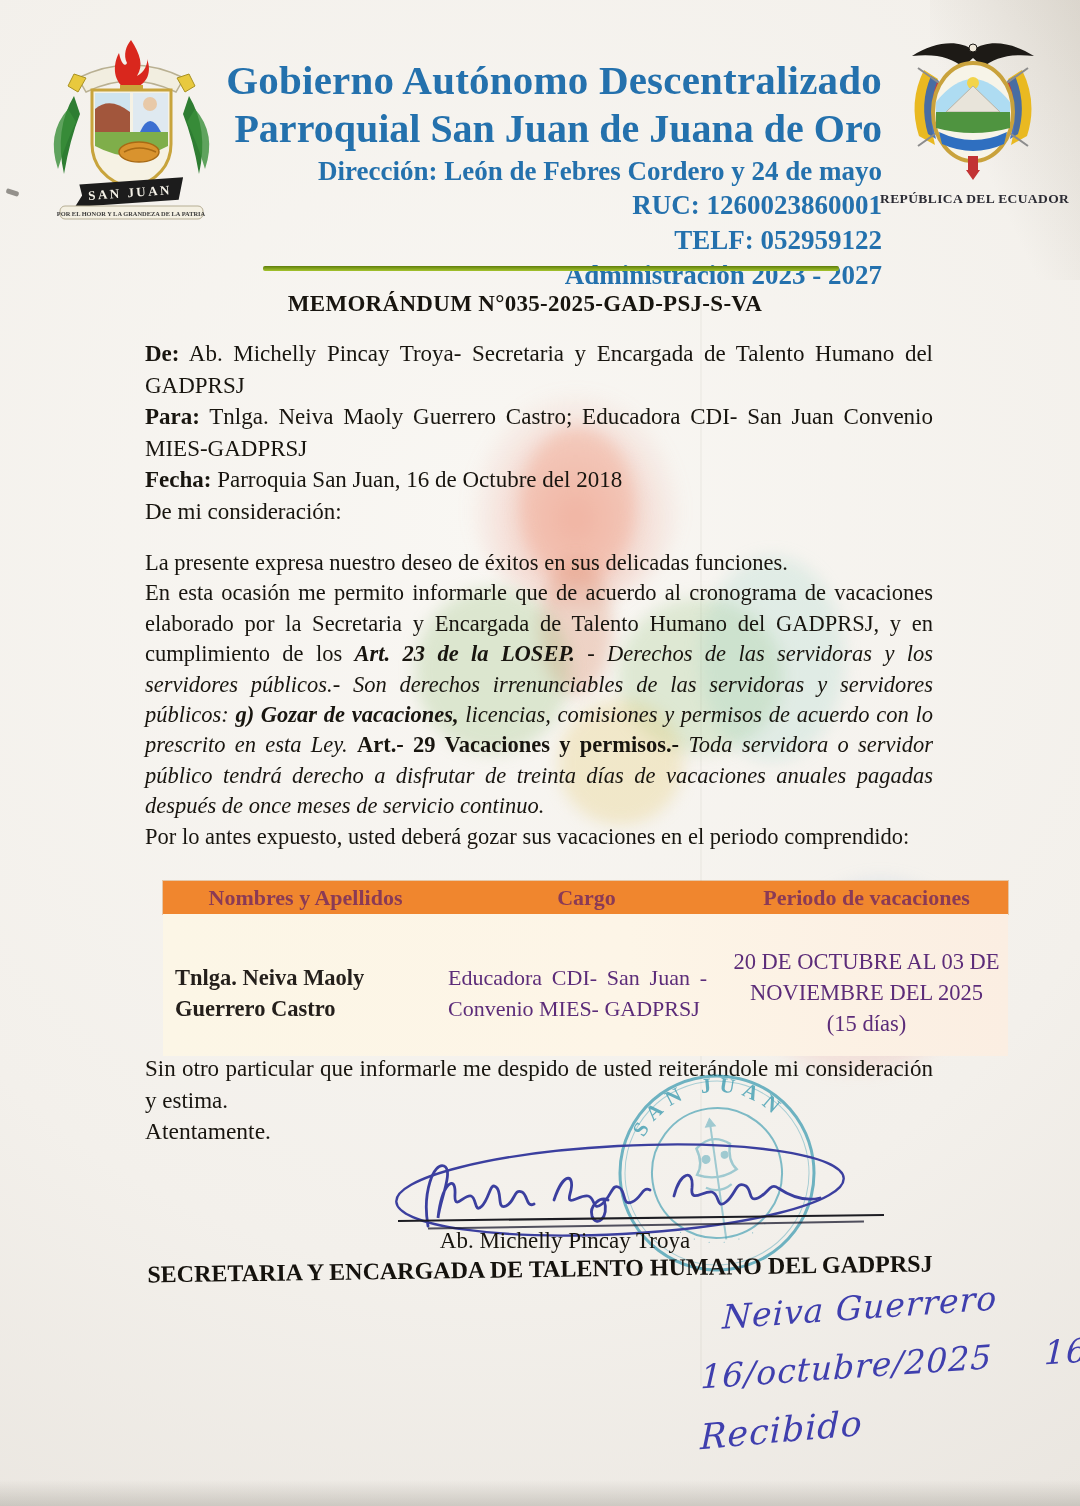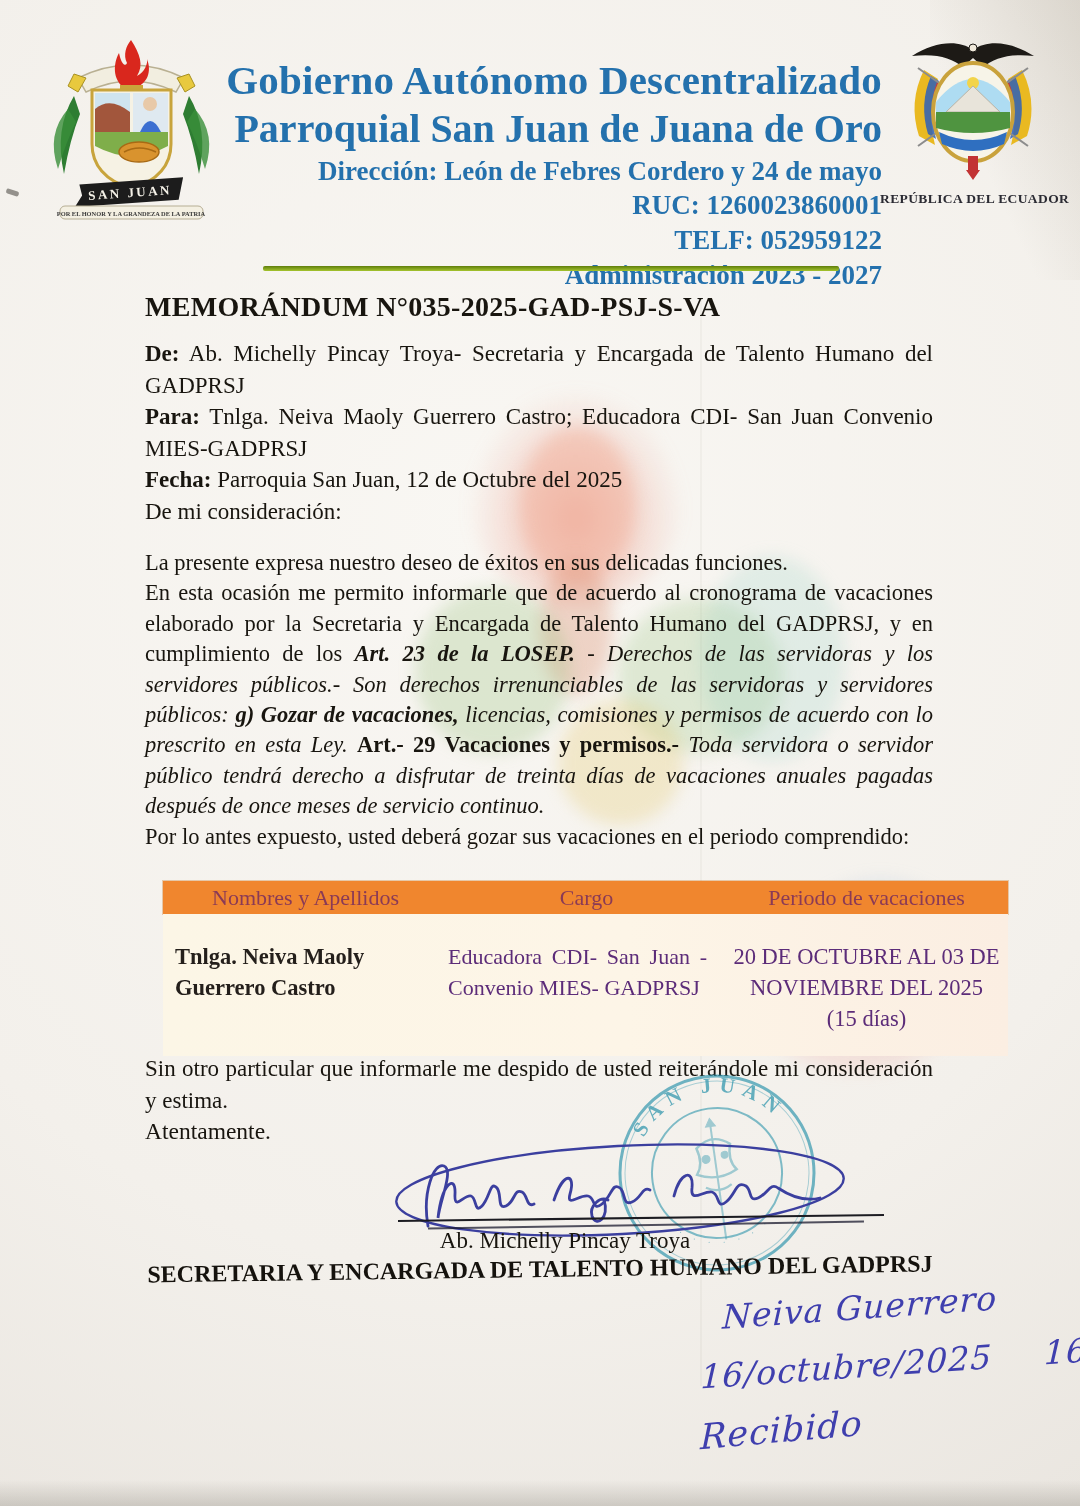--- a/index.html
+++ b/index.html
@@ -38,36 +38,36 @@
   .ec-caption { position:absolute; left:880px; width:202px; top:191px; text-align:left;
     font-size:13.5px; font-weight:bold; letter-spacing:.4px; color:#2b2b33; }
   .hdr { position:absolute; left:198px; right:198px; top:58px; text-align:right; color:#2471ad; }
   .org1 { font-size:41px; font-weight:bold; letter-spacing:.2px; line-height:1.12; }
   .org2 { font-size:40px; font-weight:bold; line-height:1.12; margin-top:3px; }
   .hline { font-size:27px; font-weight:bold; margin-top:5px; line-height:1.1; }
   .green-rule { position:absolute; left:263px; top:266px; width:576px; height:5px;
     background:linear-gradient(#5f7e0b,#a5c42e); border-radius:2px; }
 
   
-  .memo-title { position:absolute; left:145px; width:790px; top:291px; 
-    font-size:28px; font-weight:bold; letter-spacing:.3px; }
+  .memo-title { position:absolute; left:130px; width:790px; top:291px; text-align:center;
+    font-size:23px; font-weight:bold; letter-spacing:.3px; }
   .meta { position:absolute; left:145px; width:788px; top:338px;
     font-size:23px; line-height:31.5px; text-align:justify; }
   .bodytext { position:absolute; left:145px; width:788px; top:548px;
     font-size:22.5px; line-height:30.4px; text-align:justify; }
   .bodytext p { margin:0; }
 
   
   .doc-table { position:absolute; left:163px; top:881px; width:845px; }
-  .t-head { display:flex; background:#f0862e; color:#8a3a56; font-weight:normal;
+  .t-head { display:flex; background:#f0862e; color:#8a3a56; font-weight:bold;
     font-size:22px; height:33px; align-items:center; text-align:center;
     box-shadow:0 0 0 1px rgba(200,120,40,.35); }
   .th1 { flex:0 0 285px; } .th2 { flex:0 0 277px; } .th3 { flex:1;text-align:center; }
   .t-body { display:flex; min-height:142px; padding:27px 0 12px;
-    background:linear-gradient(90deg,#fcf6e6 0%, #fdf5e7 55%, #fbeee2 100%); }
+    background:linear-gradient(90deg,#fcf6e6 0%, #fdf5e7 55%, #fbeee2 100%);align-items:center; }
   .c1 { flex:0 0 285px; padding:0 42px 0 12px; font-weight:bold; color:#241f1b;
     font-size:22.5px; line-height:31px; }
   .c2 { flex:0 0 277px; padding-right:18px; color:#5c2c79; font-size:22px;
     line-height:31px; text-align:justify; }
   .c3 { flex:1; padding:0 8px; color:#5c2c79; font-size:22.5px; line-height:31px; text-align:center; }
 
   
   .closing { position:absolute; left:145px; width:788px; top:1053px;
     font-size:23px; line-height:31.5px; text-align:justify; }
   .atent { position:absolute; left:145px; width:790px; top:1118px; font-size:23.5px; }
@@ -179,21 +179,21 @@
   <div class="hline">TELF: 052959122</div>
   <div class="hline">Administración 2023 - 2027</div>
 </div>
 <div class="green-rule"></div>
 
 <div class="memo-title">MEMORÁNDUM N°035-2025-GAD-PSJ-S-VA</div>
 
 <div class="meta">
   <div><b>De:</b><span> Ab. Michelly Pincay Troya- Secretaria y Encargada de Talento Humano del GADPRSJ</span></div>
   <div><b>Para:</b><span> Tnlga. Neiva Maoly Guerrero Castro; Educadora CDI- San Juan Convenio MIES-GADPRSJ</span></div>
-  <div><b>Fecha:</b><span> Parroquia San Juan, 12 de Octubre del 2025</span></div>
+  <div><b>Fecha:</b><span> Parroquia San Juan, 16 de Octubre del 2018</span></div>
   <div>De mi consideración:</div>
 </div>
 
 <div class="bodytext">
   <p>La presente expresa nuestro deseo de éxitos en sus delicadas funciones.</p>
   <p><span>En esta ocasión me permito informarle que de acuerdo al cronograma de vacaciones elaborado por la Secretaria y Encargada de Talento Humano del GADPRSJ, y  en cumplimiento de los </span><b><i>Art. 23 de la LOSEP.</i></b><i> - Derechos de las servidoras y los servidores públicos.- Son derechos irrenunciables de las servidoras y servidores públicos: </i><b><i>g) Gozar de vacaciones,</i></b><i> licencias, comisiones y permisos de acuerdo con lo prescrito en esta Ley. </i><b>Art.- 29 Vacaciones y permisos.-</b><i> Toda servidora o servidor público tendrá derecho a disfrutar de treinta días de vacaciones anuales pagadas después de once meses de servicio continuo.</i></p>
   <p>Por lo antes expuesto, usted deberá gozar sus vacaciones en el periodo comprendido:</p>
 </div>
 
 <div class="doc-table">

